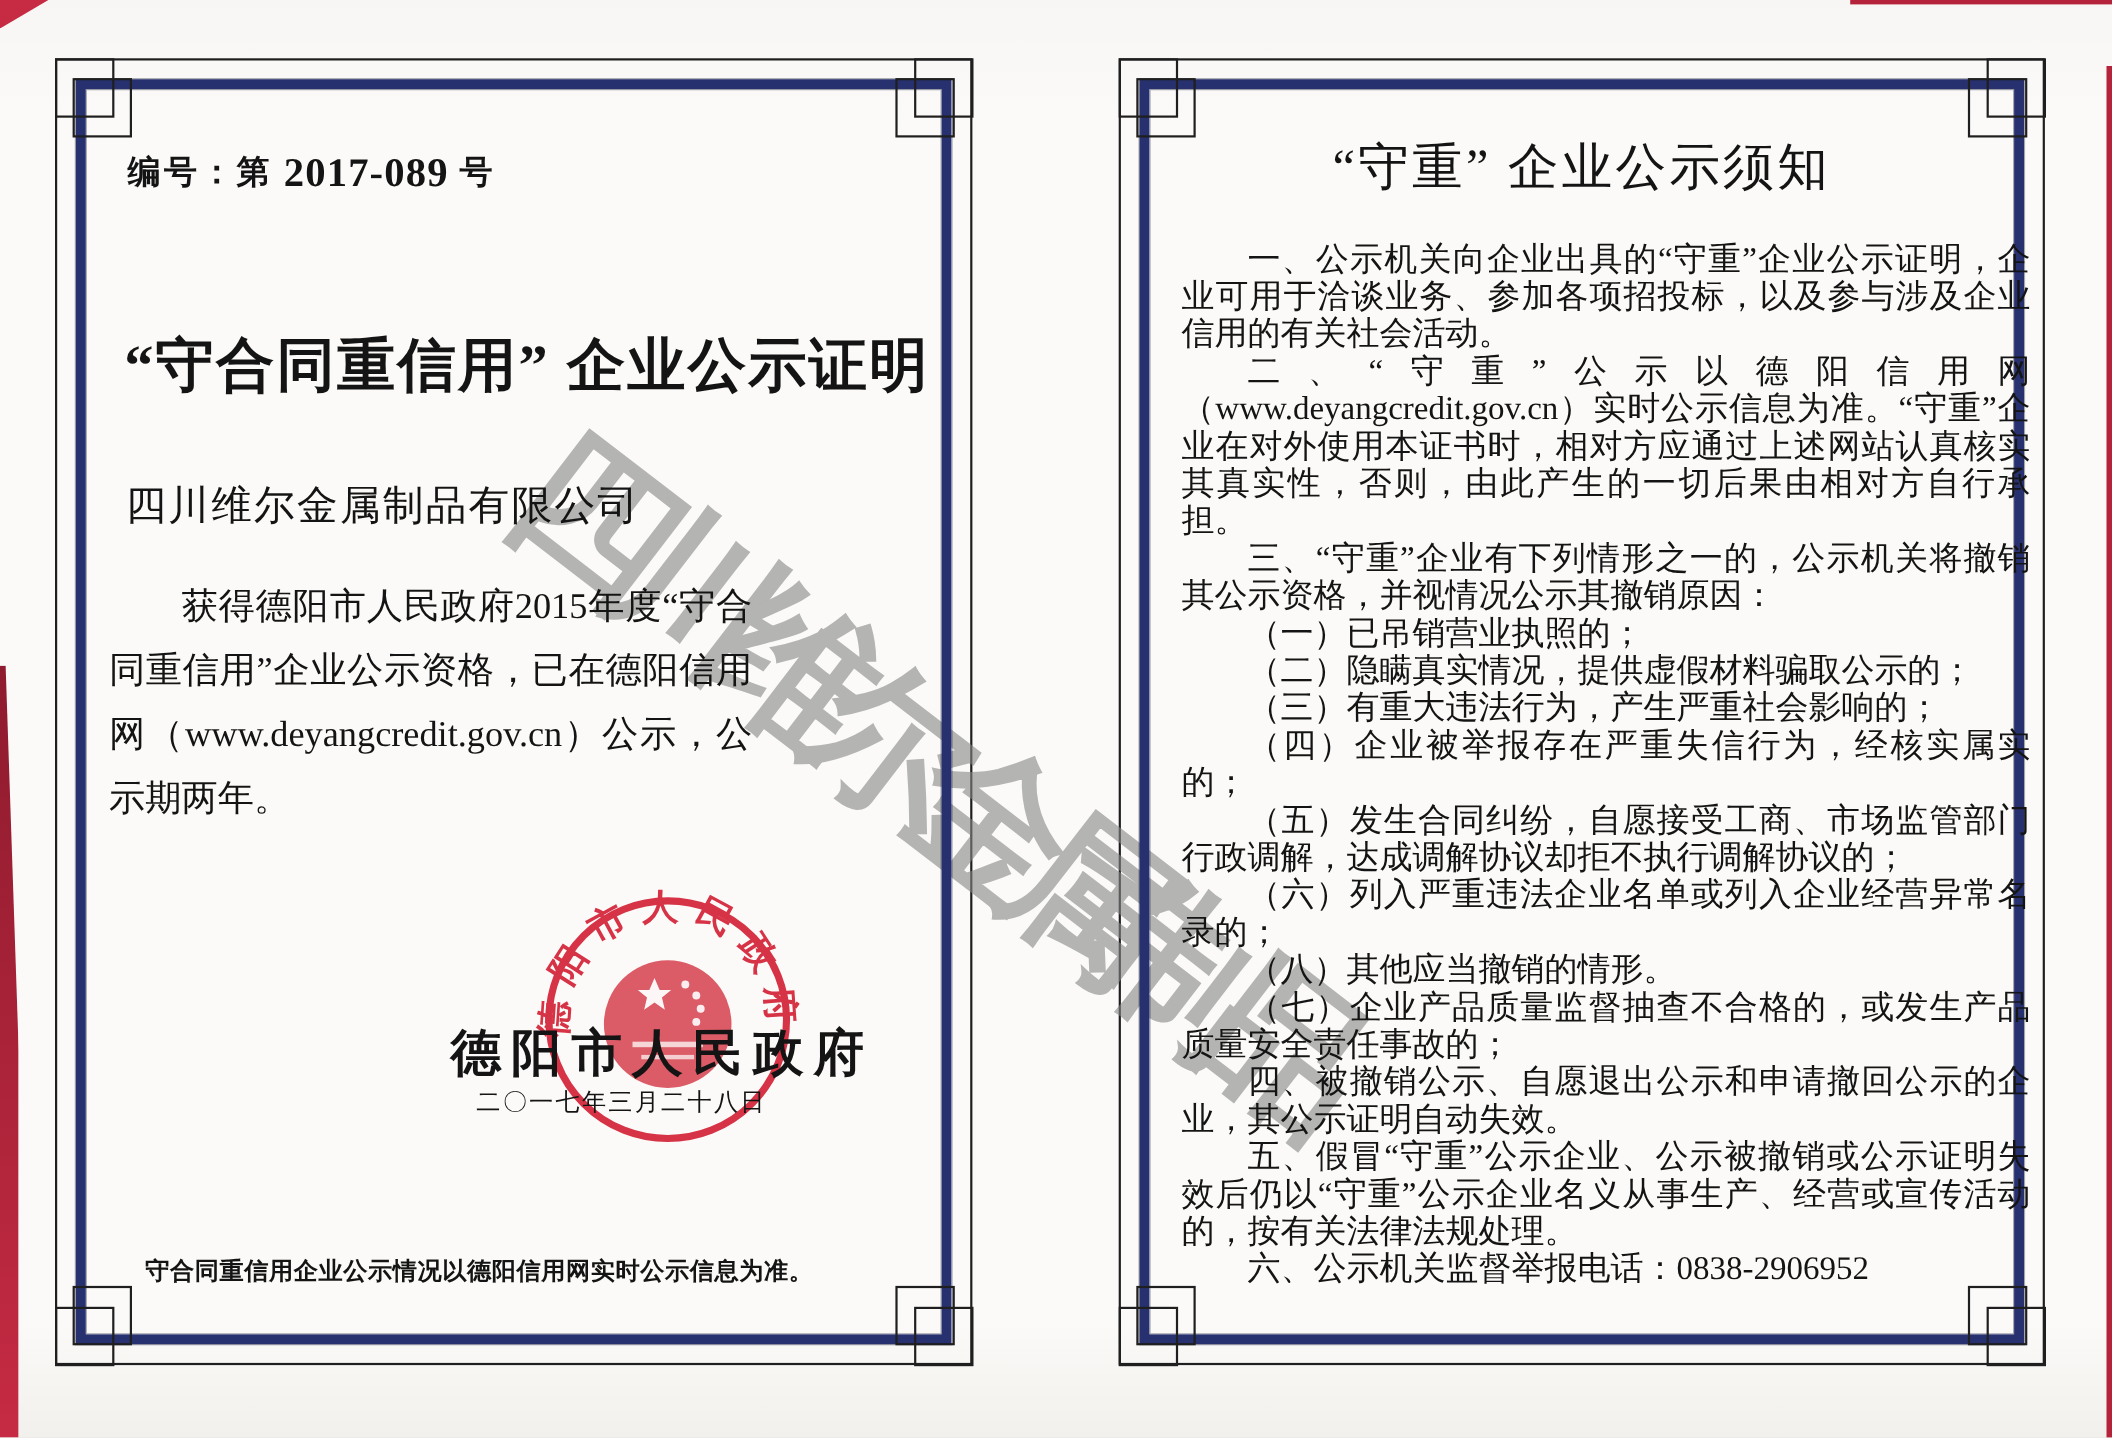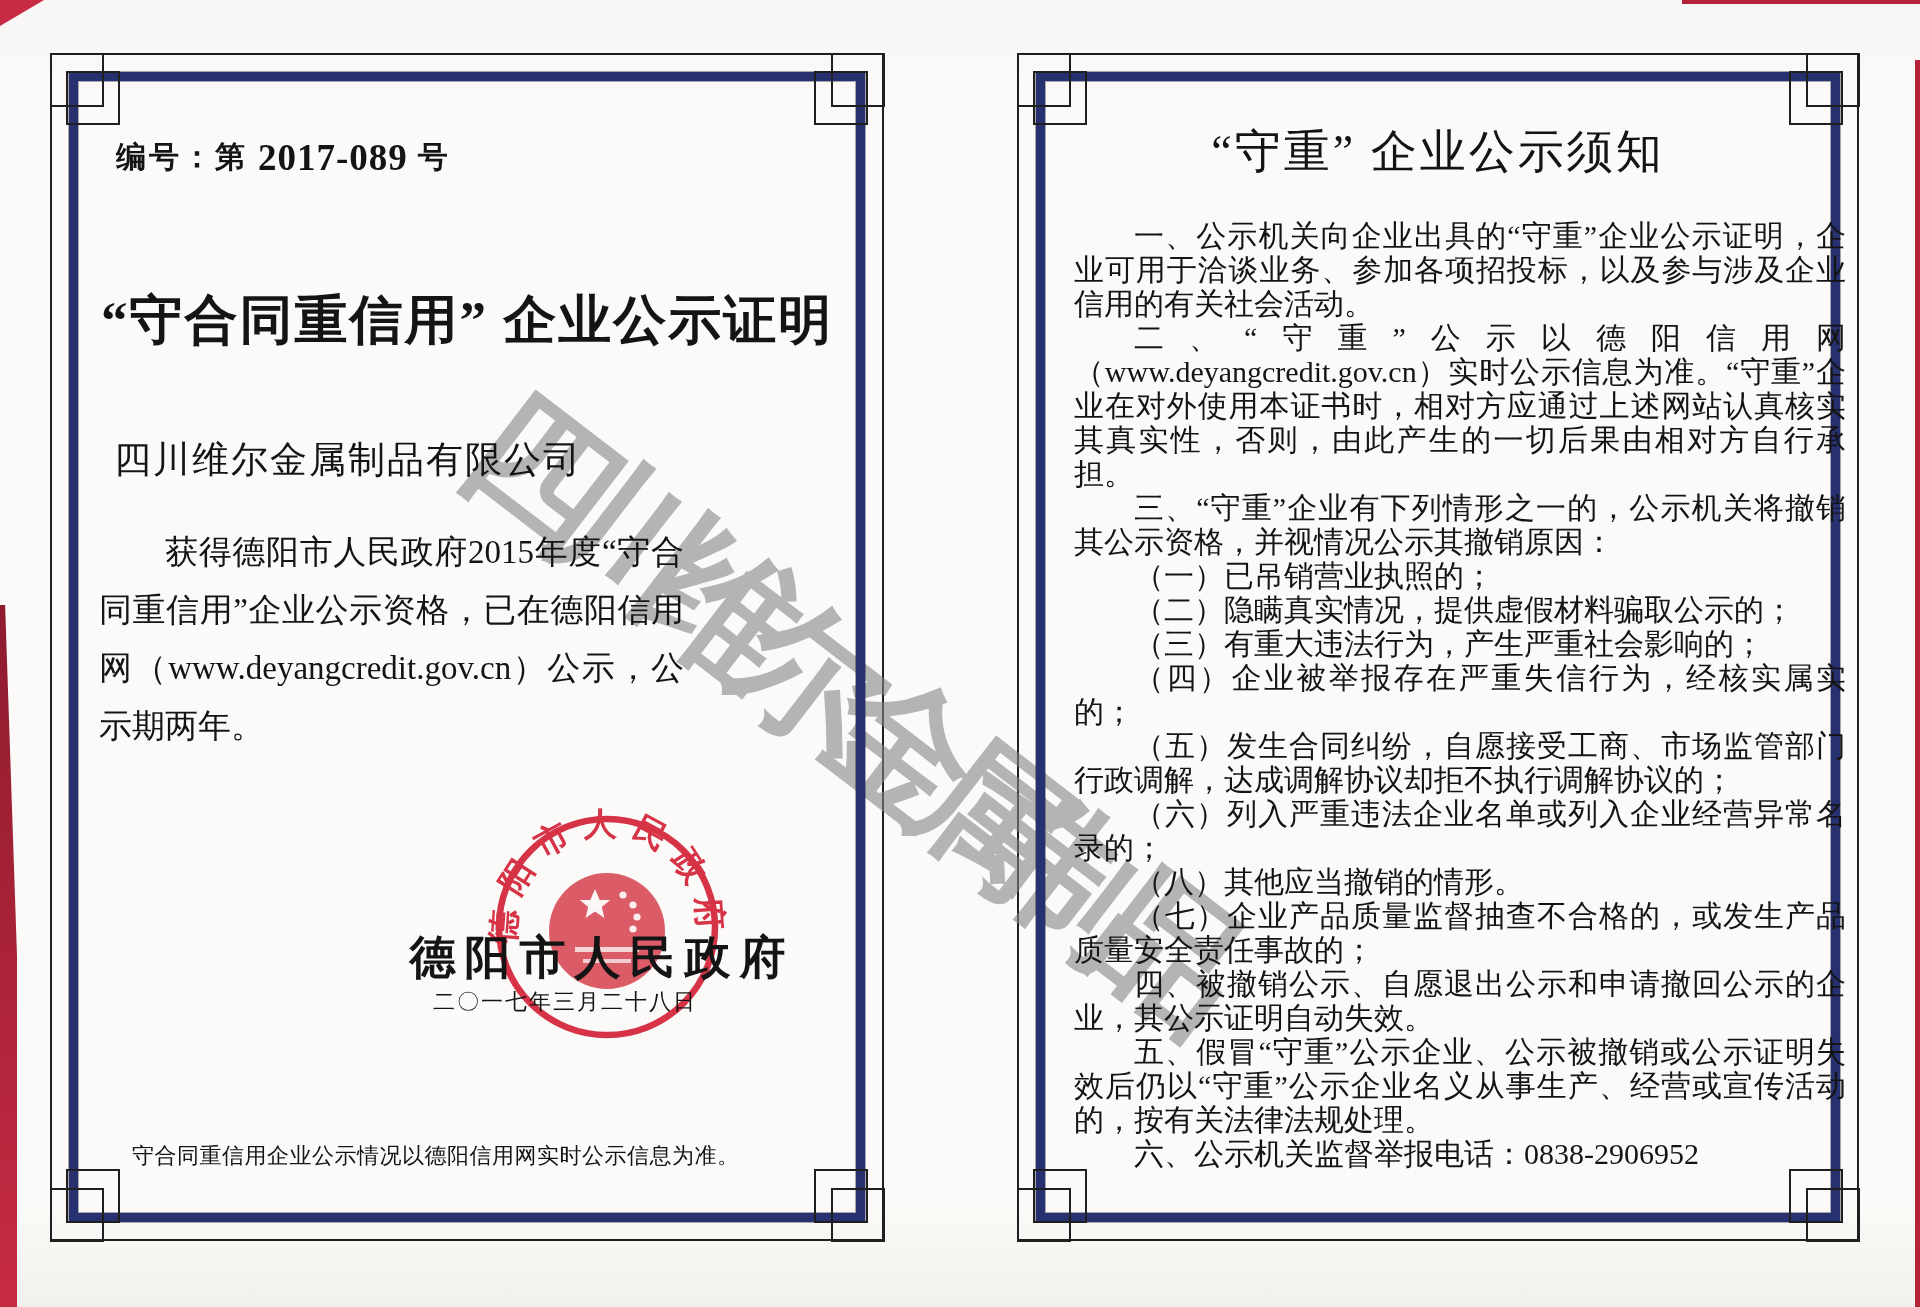--- a/index.html
+++ b/index.html
@@ -26,33 +26,33 @@
   .a.tl{left:-2.5px;top:-2.5px;} .b.tl{left:14px;top:16px;}
   .a.tr{right:-2.5px;top:-2.5px;} .b.tr{right:14px;top:16px;}
   .a.bl{left:-2.5px;bottom:-2.5px;} .b.bl{left:14px;bottom:16px;}
   .a.br{right:-2.5px;bottom:-2.5px;} .b.br{right:14px;bottom:16px;}
   .content{position:absolute;inset:0;z-index:3;}
   
   .serial{position:absolute;left:64px;top:78px;font-weight:bold;white-space:nowrap;text-align:center;}
   .serial .lbl{font-size:30px;letter-spacing:3px;}
   .serial .num{font-size:37px;position:relative;top:3px;margin:0 10px;letter-spacing:1px;}
   .serial .suf{font-size:30px;}
-  .cert-title{position:absolute;left:0;top:230px;width:100%;margin:0;text-align:center;
+  .cert-title{position:absolute;left:0;top:230px;width:100%;margin:12px;text-align:center;
     font-size:53px;font-weight:bold;letter-spacing:2px;white-space:nowrap;}
   .company{position:absolute;left:62px;top:380px;font-family:"Liberation Sans","DejaVu Sans",sans-serif;
     font-size:37px;letter-spacing:2px;}
   .cert-body{position:absolute;left:47px;top:468px;width:585px;margin:0;
     font-size:33px;line-height:58px;text-indent:2em;text-align:justify;}
   .seal{position:absolute;left:435px;top:752px;width:240px;height:240px;opacity:.95;}
   .issuer{position:absolute;left:270px;top:872px;width:560px;text-align:center;
     font-size:46px;font-weight:bold;letter-spacing:9px;white-space:nowrap;}
   .issue-date{position:absolute;left:283px;top:932px;width:460px;text-align:center;
     font-size:22px;letter-spacing:2px;white-space:nowrap;}
   .footnote{position:absolute;left:80px;top:1086px;font-family:"Liberation Sans","DejaVu Sans",sans-serif;
-    font-weight:normal;font-size:22px;letter-spacing:.5px;white-space:nowrap;}
+    font-weight:bold;font-size:22px;letter-spacing:.5px;white-space:nowrap;}
   
   .notice-title{position:absolute;left:0;top:66px;width:100%;margin:0;text-align:center;
     font-size:46px;font-weight:normal;letter-spacing:3px;white-space:nowrap;}
   .notice-body{position:absolute;left:55px;top:164px;width:772px;
     font-size:30px;line-height:34px;text-align:justify;}
   .notice-body p{margin:0;text-indent:2em;}
   
   .watermark{position:absolute;left:545px;top:352px;z-index:1;
     font-family:"Liberation Sans","DejaVu Sans",sans-serif;font-weight:700;
     font-size:145px;letter-spacing:-32px;color:#868686;opacity:.6;

